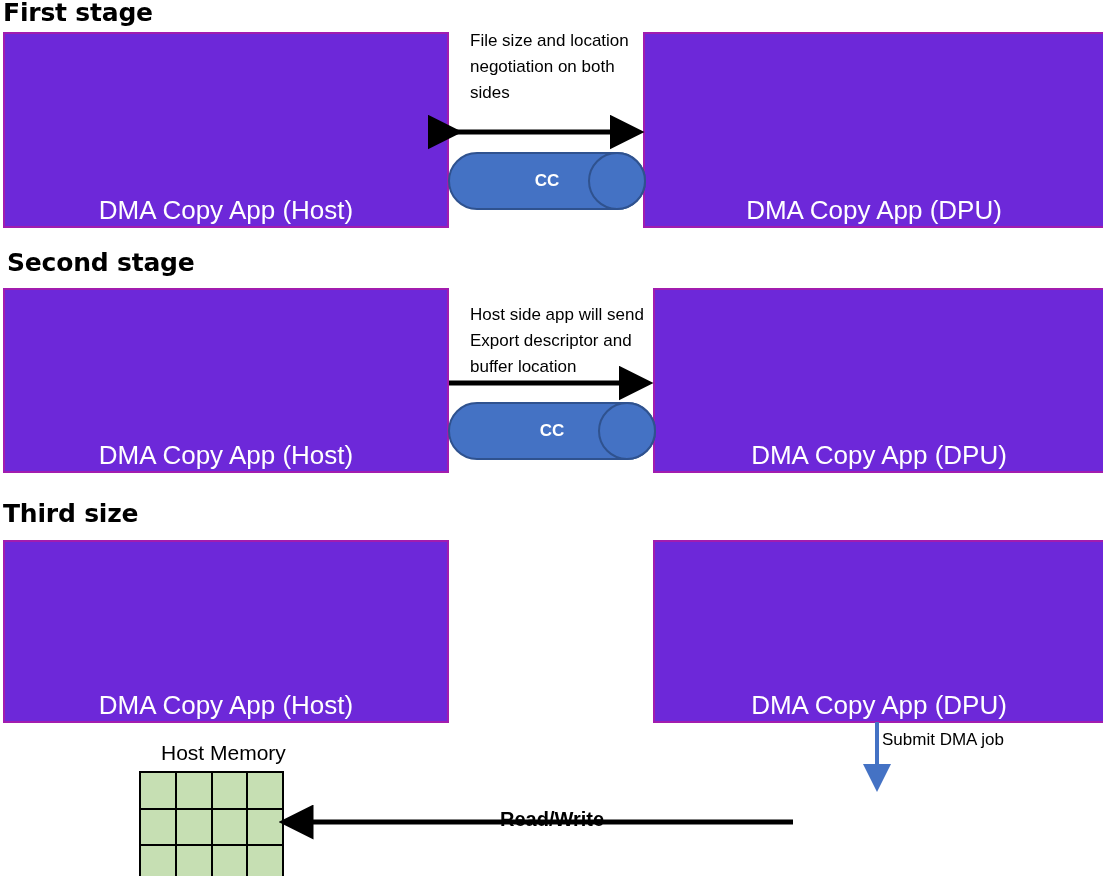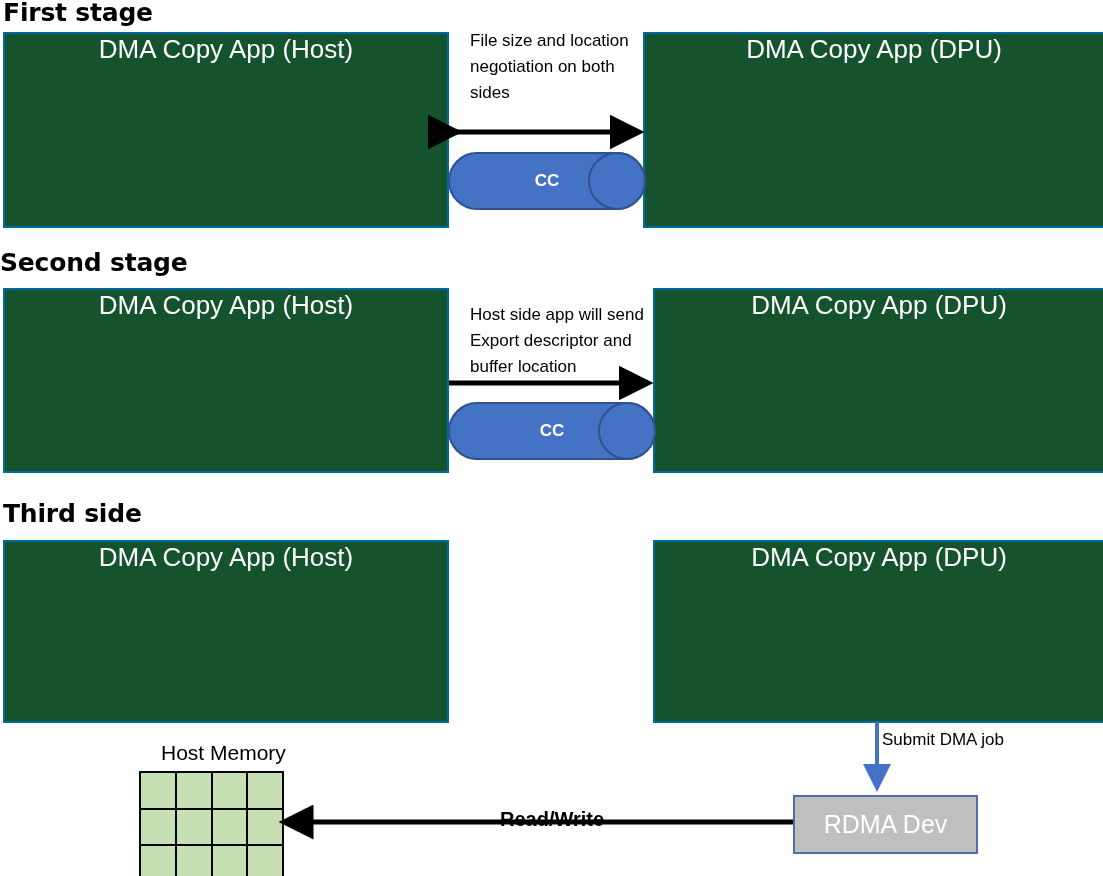--- a/index.html
+++ b/index.html
@@ -24,24 +24,24 @@
     font-family: "DejaVu Sans", sans-serif;
     font-weight: bold;
     font-size: 25px;
     color: #000000;
     letter-spacing: -0.2px;
     white-space: nowrap;
   }
   .app-box {
     position: absolute;
     box-sizing: border-box;
-    background: #14532d;
-    border: 2px solid #0369a1;
+    background: #6d28d9;
+    border: 2px solid #a21caf;
     display: flex;
-    align-items: flex-start;
+    align-items: flex-end;
     justify-content: center;
   }
   .app-box-label {
     color: #ffffff;
     font-family: "Liberation Sans", sans-serif;
     font-size: 26px;
     font-weight: 400;
     white-space: nowrap;
   }
   .note {
@@ -142,21 +142,21 @@
     </defs>
     <line x1="10" y1="12" x2="192" y2="12" stroke="#000000" stroke-width="5" marker-end="url(#ah-r1)" marker-start="url(#ah-l1)"></line>
   </svg>
 
   <svg class="cc-shape" style="left:446px; top:150px;" width="202" height="62">
     <path d="M 31,3 L 171,3 A 28,28 0 0 1 171,59 L 31,59 A 28,28 0 0 1 31,3 Z" fill="#4472C4" stroke="#2F528F" stroke-width="2"></path>
     <ellipse cx="171" cy="31" rx="28" ry="28" fill="#4472C4" stroke="#2F528F" stroke-width="2"></ellipse>
   </svg>
   <div class="cc-label" style="left:446px; top:150px; width:202px; height:62px; display:flex; align-items:center; justify-content:center;">CC</div>
 
-  <div class="stage-title" style="left:0; top:248px;"><span>Second stage</span></div>
+  <div class="stage-title" style="left:7px; top:248px;"><span>Second stage</span></div>
 
   <div class="app-box" style="left:3px; top:288px; width:446px; height:185px;">
     <span class="app-box-label">DMA Copy App (Host)</span>
   </div>
 
   <div class="app-box" style="left:653px; top:288px; width:452px; height:185px;">
     <span class="app-box-label">DMA Copy App (DPU)</span>
   </div>
 
   <div class="note" style="left:470px; top:302px; width:180px;">Host side app will send Export descriptor and buffer location</div>
@@ -169,21 +169,21 @@
     </defs>
     <line x1="4" y1="13" x2="201" y2="13" stroke="#000000" stroke-width="5" marker-end="url(#ah-r2)"></line>
   </svg>
 
   <svg class="cc-shape" style="left:446px; top:400px;" width="212" height="62">
     <path d="M 31,3 L 181,3 A 28,28 0 0 1 181,59 L 31,59 A 28,28 0 0 1 31,3 Z" fill="#4472C4" stroke="#2F528F" stroke-width="2"></path>
     <ellipse cx="181" cy="31" rx="28" ry="28" fill="#4472C4" stroke="#2F528F" stroke-width="2"></ellipse>
   </svg>
   <div class="cc-label" style="left:446px; top:400px; width:212px; height:62px; display:flex; align-items:center; justify-content:center;">CC</div>
 
-  <div class="stage-title" style="left:3px; top:499px;"><span>Third side</span></div>
+  <div class="stage-title" style="left:3px; top:499px;"><span>Third size</span></div>
 
   <div class="app-box" style="left:3px; top:540px; width:446px; height:183px;">
     <span class="app-box-label">DMA Copy App (Host)</span>
   </div>
 
   <div class="app-box" style="left:653px; top:540px; width:452px; height:183px;">
     <span class="app-box-label">DMA Copy App (DPU)</span>
   </div>
 
   <div class="mem-caption" style="left:161px; top:741px;">Host Memory</div>
@@ -218,17 +218,14 @@
     <defs>
       <marker id="ah-d4" markerWidth="7" markerHeight="7" refX="5.5" refY="3.5" orient="auto" markerUnits="strokeWidth">
         <path d="M0,0 L7,3.5 L0,7 z" fill="#4472C4"></path>
       </marker>
     </defs>
     <line x1="11" y1="0" x2="11" y2="64" stroke="#4472C4" stroke-width="4" marker-end="url(#ah-d4)"></line>
   </svg>
 
   <div class="submit-label" style="left:882px; top:730px;">Submit DMA job</div>
 
-  <div class="rdma-box" style="left:793px; top:795px; width:185px; height:59px;">
-    <span class="rdma-label">RDMA Dev</span>
-  </div>
 
 </div>
 
 </body></html>

